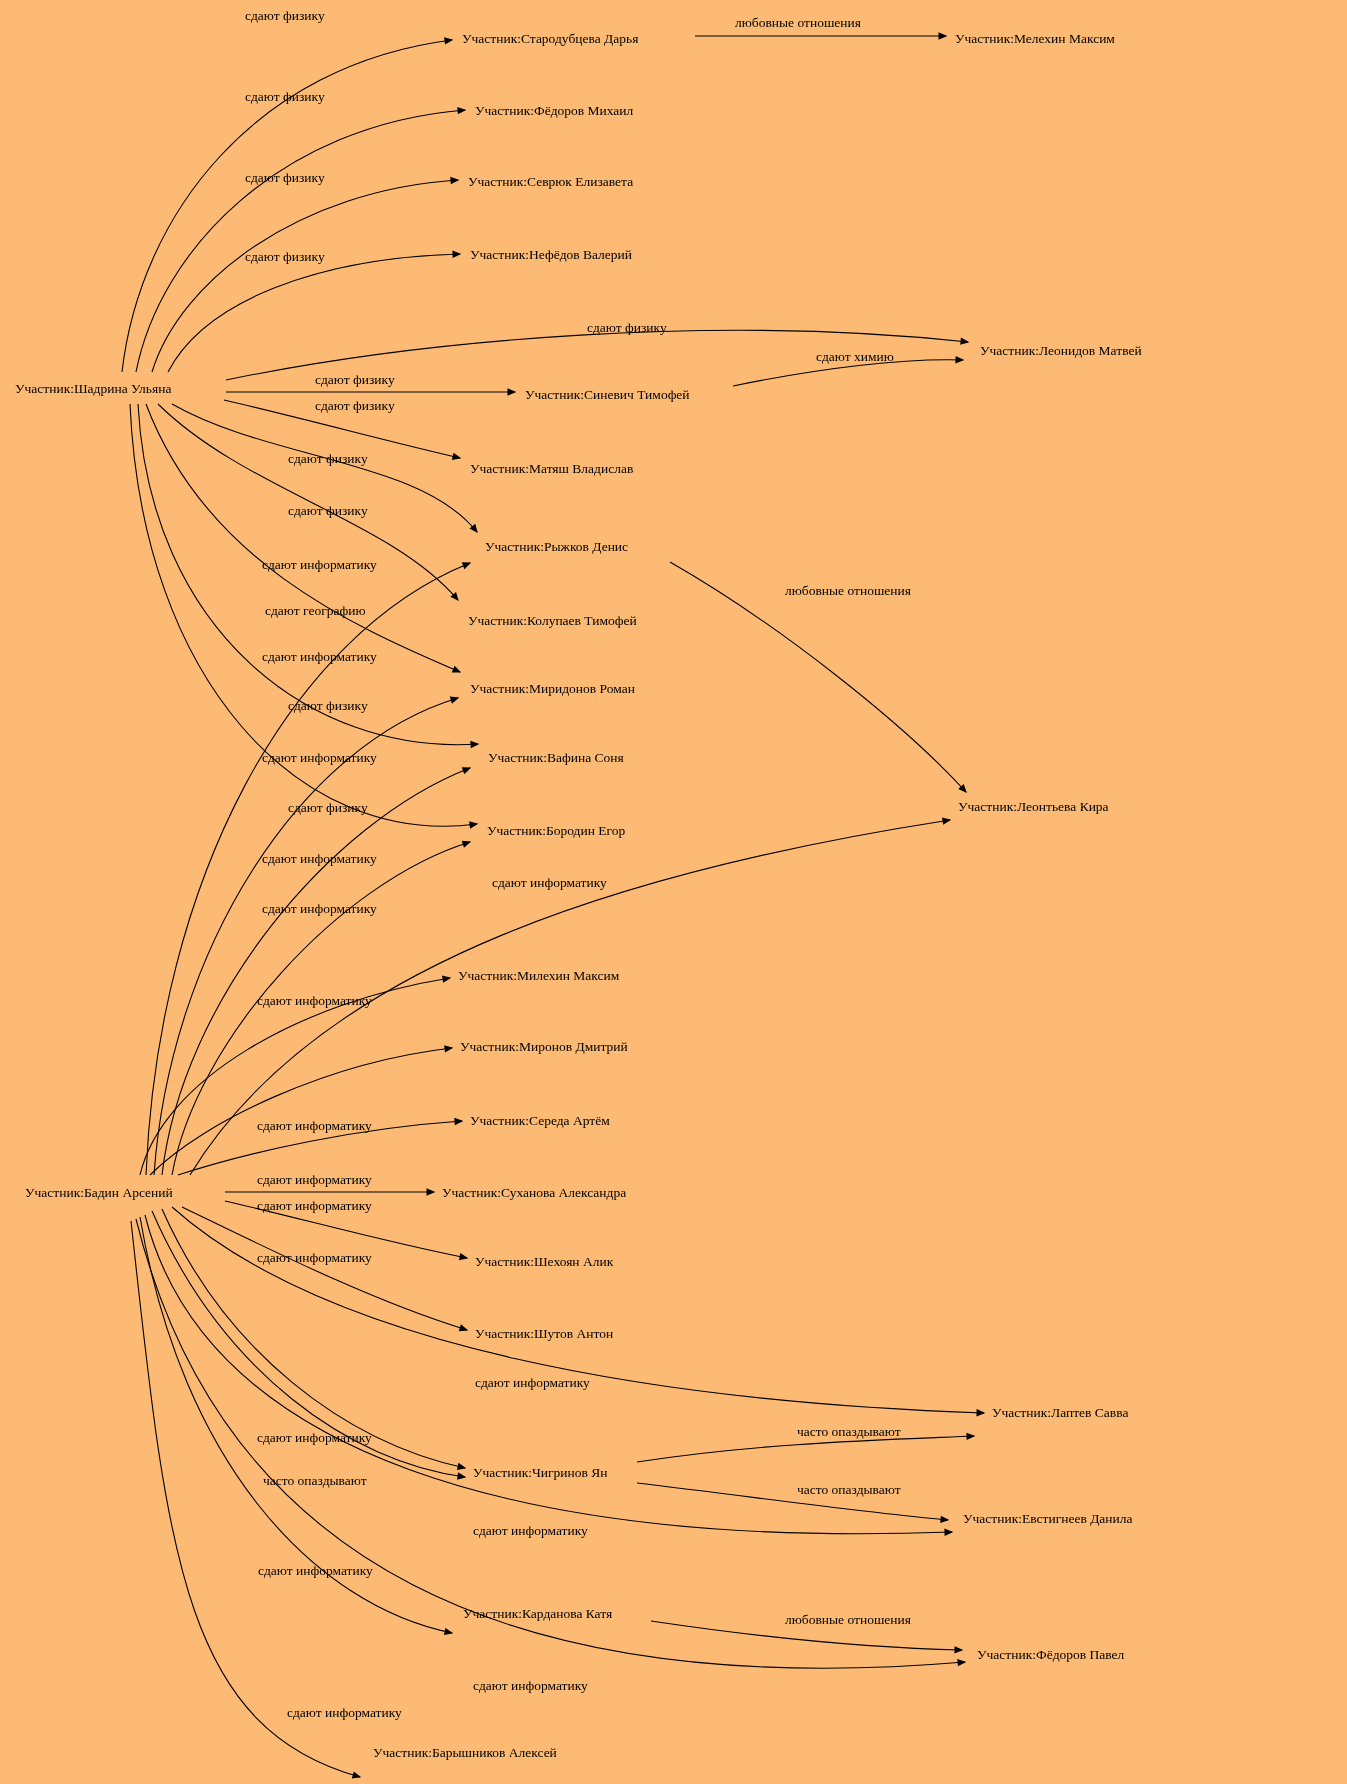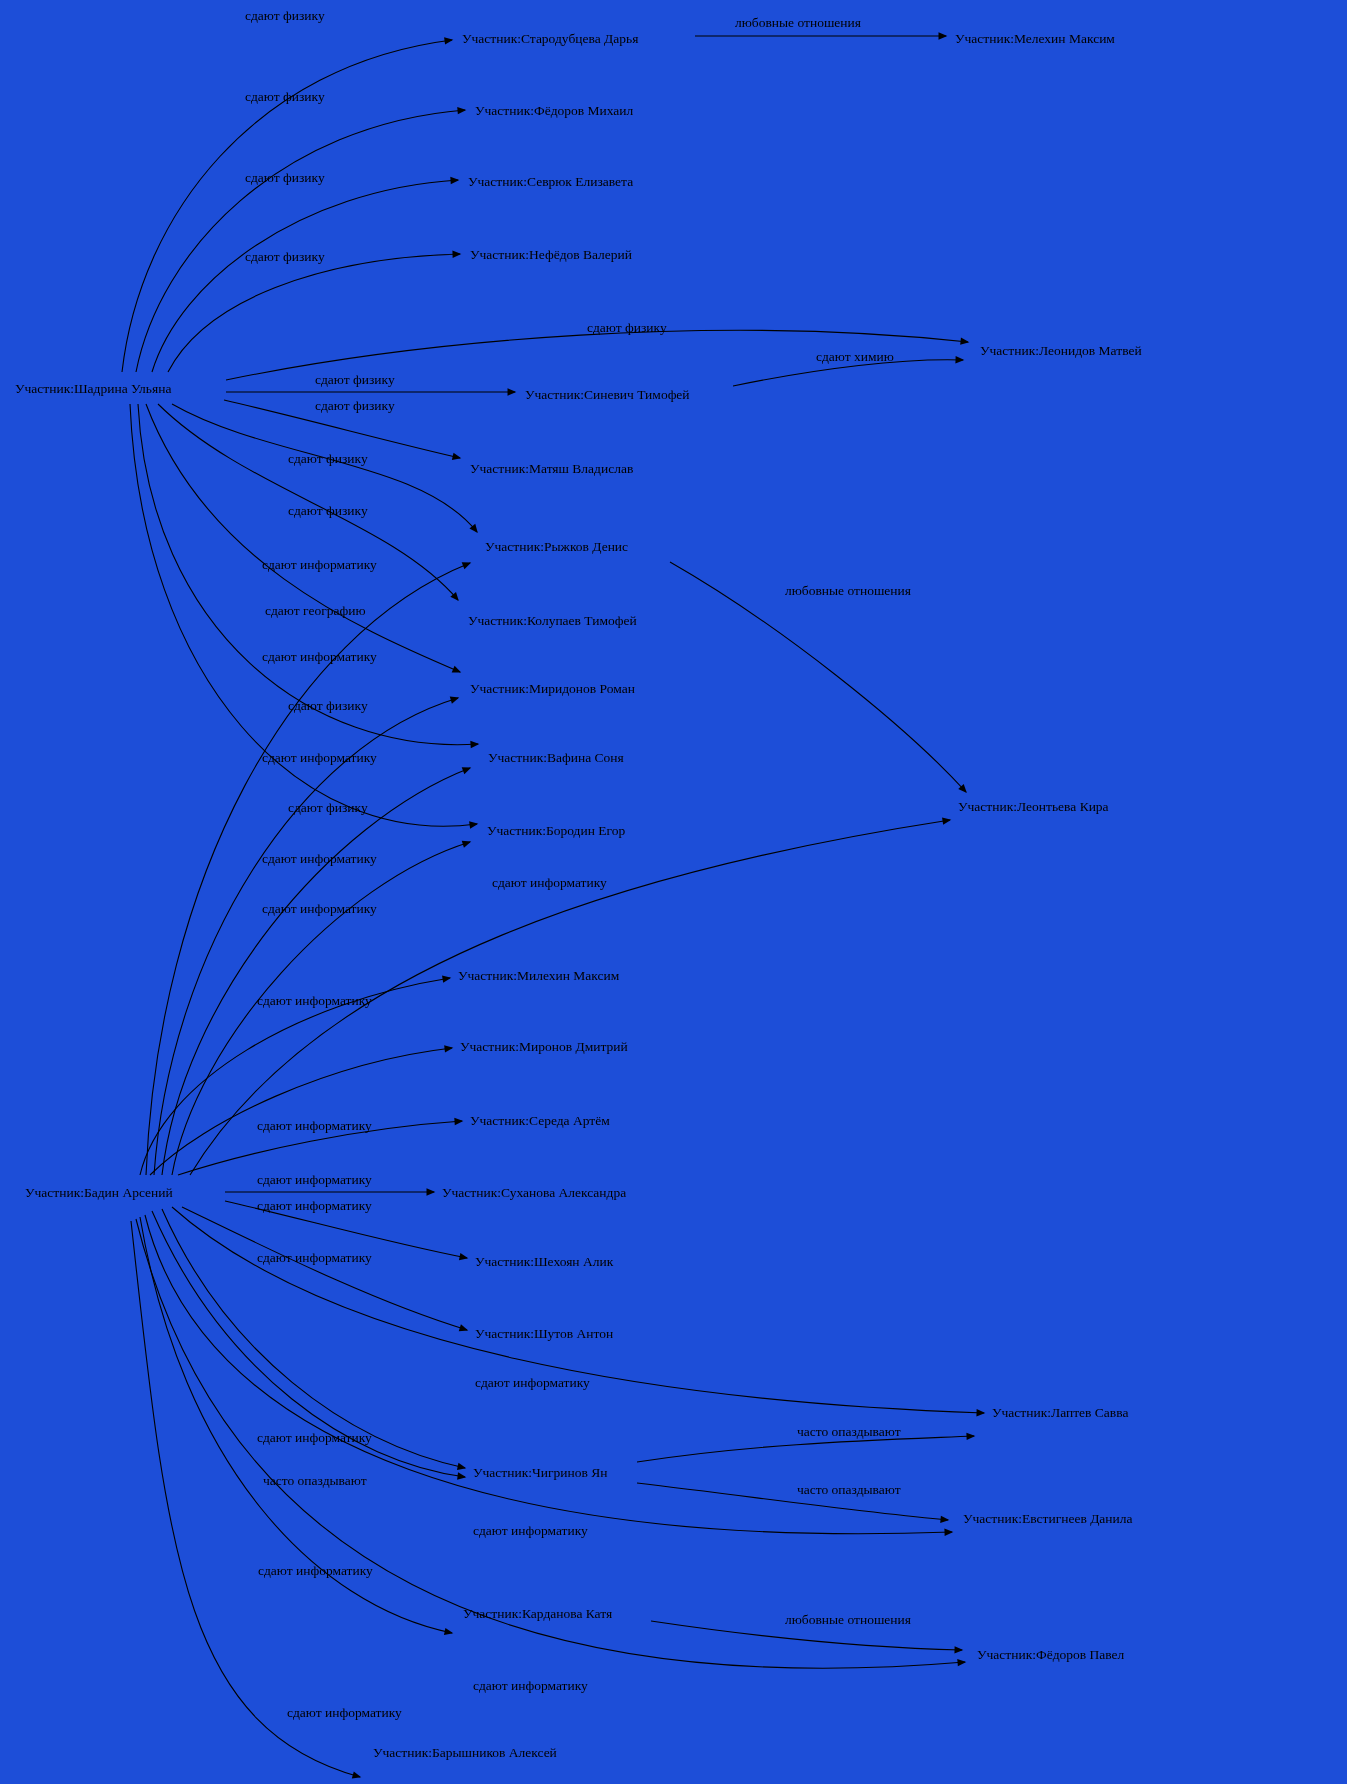--- a/index.html
+++ b/index.html
@@ -1,16 +1,16 @@
 <!DOCTYPE html>
 <html><head>
 <meta charset="utf-8">
 <style>
   html,body{margin:0;padding:0;background:#ffffff;}
-  .stage{position:relative;width:1347px;height:1784px;background:#1d4ed8;overflow:hidden;
+  .stage{position:relative;width:1347px;height:1784px;background:#fdba74;overflow:hidden;
          font-family:"Liberation Serif","DejaVu Serif",serif;}
   svg{position:absolute;left:0;top:0;}
   .node-label{font-family:"Liberation Serif","DejaVu Serif",serif;font-size:13.5px;fill:#000000;}
   .edge-label{font-family:"Liberation Serif","DejaVu Serif",serif;font-size:13.5px;fill:#000000;}
   .edge-line{fill:none;stroke:#000000;stroke-width:1.1px;}
 </style>
 </head>
 <body>
 
 <div class="stage">

